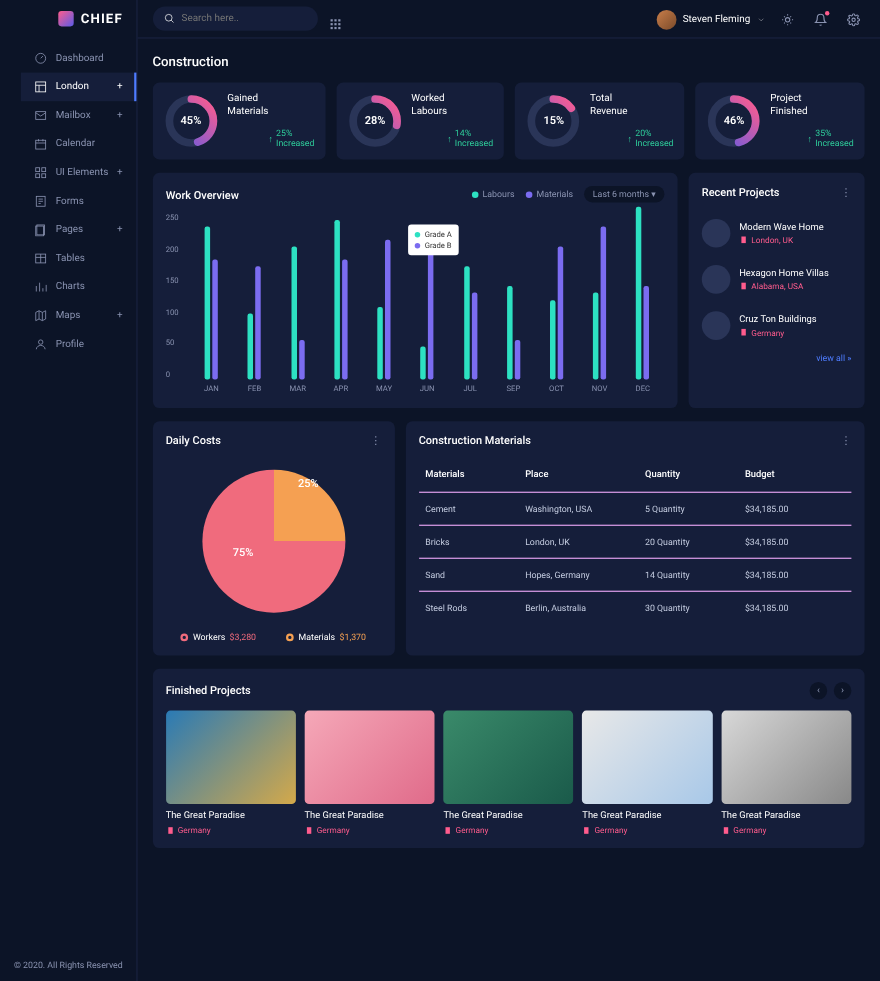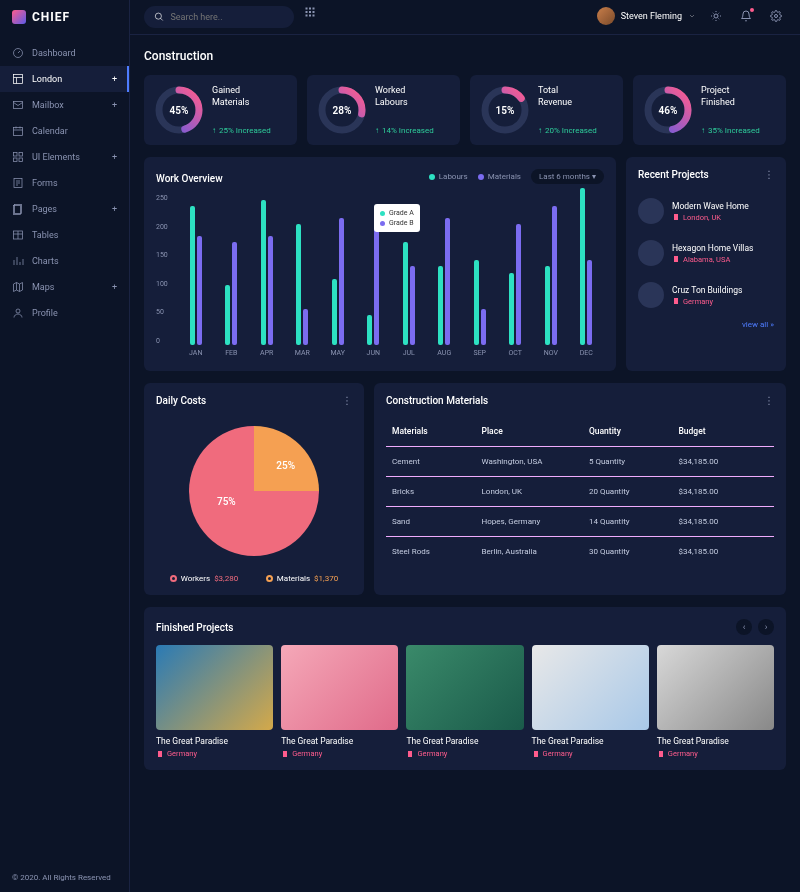--- a/index.html
+++ b/index.html
@@ -1,47 +1,47 @@
 <!DOCTYPE html>
 <html><head>
 <meta charset="utf-8">
 <style>
 * { margin:0; padding:0; box-sizing:border-box; font-family:-apple-system,BlinkMacSystemFont,'Segoe UI',Roboto,sans-serif; }
 body { background:#0c1427; color:#fff; width:800px; font-size:10px; }
 .app { display:flex; min-height:892px; }
-.sidebar { width:130px; background:#0c1427; border-right:1px solid #1a2342; display:flex; flex-direction:column; }
+.sidebar { width:130px; background:#0c1427; border-right:1px solid #1a2342; display:flex; flex-direction:column;align-items:flex-end; }
 .logo { display:flex; align-items:center; gap:6px; padding:10px 12px; font-weight:700; font-size:12px; letter-spacing:1px; }
 .logo-icon { width:14px; height:14px; border-radius:3px; background:linear-gradient(135deg,#ff5c8d,#5b5be8); }
 .nav { flex:1; padding-top:6px; }
 .nav-item { display:flex; align-items:center; gap:8px; padding:7px 12px; color:#8a93b1; cursor:pointer; position:relative; font-size:9px; }
 .nav-item.active { background:#151e3a; color:#fff; }
 .nav-item.active::before { content:''; position:absolute; right:0; top:0; bottom:0; width:2px; background:#4e7cff; }
 .nav-item .plus { margin-left:auto; font-size:9px; }
 .nav-icon { width:12px; height:12px; stroke:currentColor; fill:none; stroke-width:1.5; }
 .footer { padding:10px 12px; color:#8a93b1; font-size:8px; }
 .main { flex:1; display:flex; flex-direction:column; }
-.topbar { display:flex; align-items:flex-start; padding:6px 14px; gap:10px; border-bottom:1px solid #1a2342; }
+.topbar { display:flex; align-items:flex-end; padding:6px 14px; gap:10px; border-bottom:1px solid #1a2342; }
 .search { display:flex; align-items:center; background:#151e3a; border-radius:14px; padding:5px 10px; gap:6px; width:150px; }
 .search input { background:none; border:none; color:#8a93b1; font-size:9px; outline:none; width:100%; }
 .topbar-right { margin-left:auto; display:flex; align-items:center; gap:10px; }
 .grid-icon { color:#8a93b1; cursor:pointer; }
 .user { display:flex; align-items:center; gap:6px; cursor:pointer; font-size:9px; }
 .avatar { width:18px; height:18px; border-radius:50%; background:linear-gradient(135deg,#c97e4a,#7a4a2a); }
 .icon-btn { color:#8a93b1; cursor:pointer; position:relative; padding:4px; }
 .bell-dot { position:absolute; top:2px; right:2px; width:4px; height:4px; border-radius:50%; background:#ff5c8d; }
 .content { padding:14px; }
 .page-title { font-size:12px; font-weight:500; margin-bottom:12px; }
 .cards-row { display:flex; gap:10px; margin-bottom:12px; }
 .stat-card { flex:1; background:#151e3a; border-radius:6px; padding:10px; display:flex; gap:8px; position:relative; }
 .donut-wrap { width:50px; height:50px; position:relative; }
 .donut { width:50px; height:50px; transform:rotate(-90deg); }
 .donut circle { fill:none; stroke-width:7; }
 .donut-bg { stroke:#2a3558; }
 .donut-val { position:absolute; inset:0; display:flex; align-items:center; justify-content:center; font-size:10px; font-weight:600; }
-.stat-text { flex:1; display:flex; flex-direction:column; }
+.stat-text { flex:1; display:flex; flex-direction:row; }
 .stat-title { font-size:9px; line-height:1.3; }
 .stat-trend { margin-top:auto; color:#2ecc9a; font-size:8px; display:flex; align-items:center; gap:3px; }
 .row2 { display:flex; gap:10px; margin-bottom:12px; }
 .panel { background:#151e3a; border-radius:6px; padding:12px; }
 .panel-head { display:flex; align-items:flex-end; margin-bottom:10px; }
 .panel-title { font-size:10px; font-weight:500; }
 .panel-head .actions { margin-left:auto; display:flex; align-items:center; gap:10px; }
 .legend-dot { display:inline-block; width:6px; height:6px; border-radius:50%; margin-right:4px; vertical-align:middle; }
 .legend-item { font-size:8px; color:#8a93b1; }
 .dropdown { background:#0c1427; border-radius:10px; padding:3px 8px; font-size:8px; color:#8a93b1; cursor:pointer; }
@@ -364,48 +364,43 @@
                   <div class="bar a" style="height:92%"></div>
                   <div class="bar b" style="height:72%"></div>
                   <span class="x-label">JAN</span>
                 </div>
                 <div class="bar-group">
                   <div class="bar a" style="height:40%"></div>
                   <div class="bar b" style="height:68%"></div>
                   <span class="x-label">FEB</span>
                 </div>
                 <div class="bar-group">
+                  <div class="bar a" style="height:80%"></div>
+                  <div class="bar b" style="height:24%"></div>
+                  <span class="x-label">MAR</span>
+                </div>
+                <div class="bar-group">
                   <div class="bar a" style="height:96%"></div>
                   <div class="bar b" style="height:72%"></div>
                   <span class="x-label">APR</span>
                 </div>
                 <div class="bar-group">
-                  <div class="bar a" style="height:80%"></div>
-                  <div class="bar b" style="height:24%"></div>
-                  <span class="x-label">MAR</span>
-                </div>
-                <div class="bar-group">
                   <div class="bar a" style="height:44%"></div>
                   <div class="bar b" style="height:84%"></div>
                   <span class="x-label">MAY</span>
                 </div>
                 <div class="bar-group">
                   <div class="bar a" style="height:20%"></div>
                   <div class="bar b" style="height:88%"></div>
                   <span class="x-label">JUN</span>
                 </div>
                 <div class="bar-group">
                   <div class="bar a" style="height:68%"></div>
                   <div class="bar b" style="height:52%"></div>
                   <span class="x-label">JUL</span>
-                </div>
-                <div class="bar-group">
-                  <div class="bar a" style="height:52%"></div>
-                  <div class="bar b" style="height:84%"></div>
-                  <span class="x-label">AUG</span>
                 </div>
                 <div class="bar-group">
                   <div class="bar a" style="height:56.00000000000001%"></div>
                   <div class="bar b" style="height:24%"></div>
                   <span class="x-label">SEP</span>
                 </div>
                 <div class="bar-group">
                   <div class="bar a" style="height:48%"></div>
                   <div class="bar b" style="height:80%"></div>
                   <span class="x-label">OCT</span>
@@ -467,21 +462,21 @@
       <div class="row3">
         <div class="panel daily-costs">
           <div class="panel-head">
             <span class="panel-title">Daily Costs</span>
             <div class="actions">
                 <span class="more-icon">⋮</span>
               </div>
           </div>
           <div class="pie-wrap">
             <div class="pie">
-              <span class="pie-label" style="top:34px;right:24px">25%</span>
+              <span class="pie-label" style="top:8px;right:24px">25%</span>
               <span class="pie-label" style="top:70px;left:28px">75%</span>
             </div>
           </div>
           <div class="pie-legend" id="pie-legend">
               <div class="pie-legend-item">
                 <span class="dot-ring" style="border-color:#f06b7d"></span>
                 <span>Workers</span> 
                 <span class="val">$3,280</span>
               </div>
               <div class="pie-legend-item">

